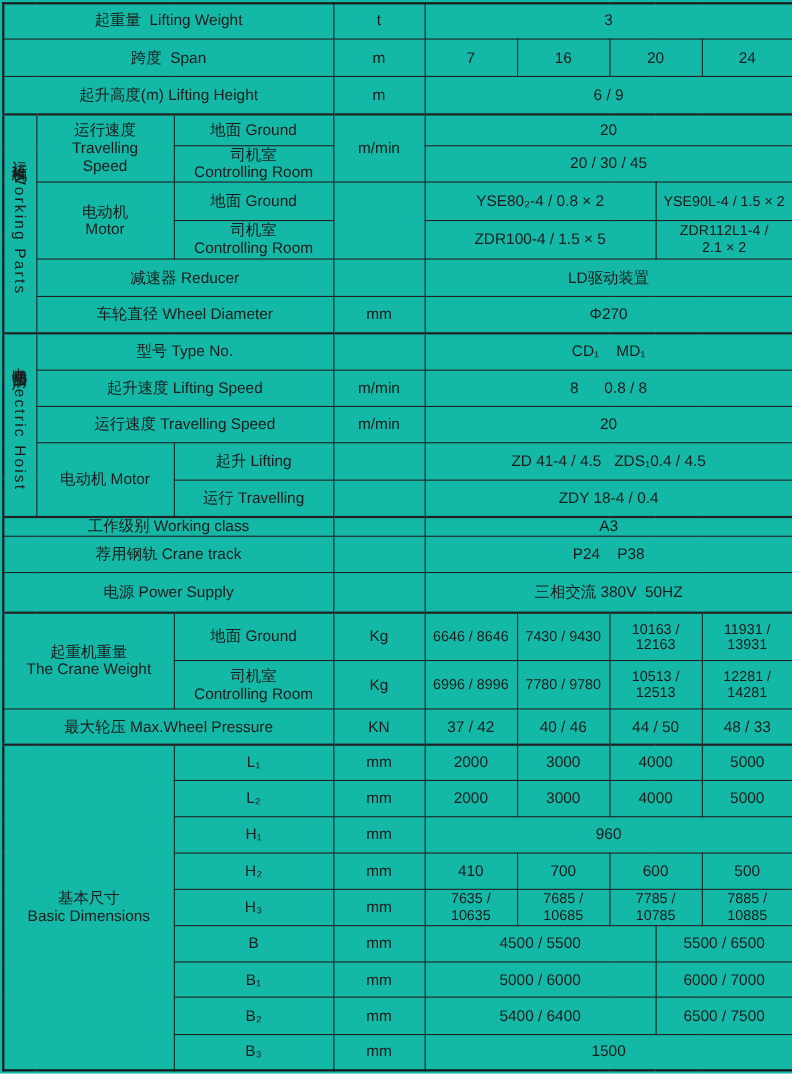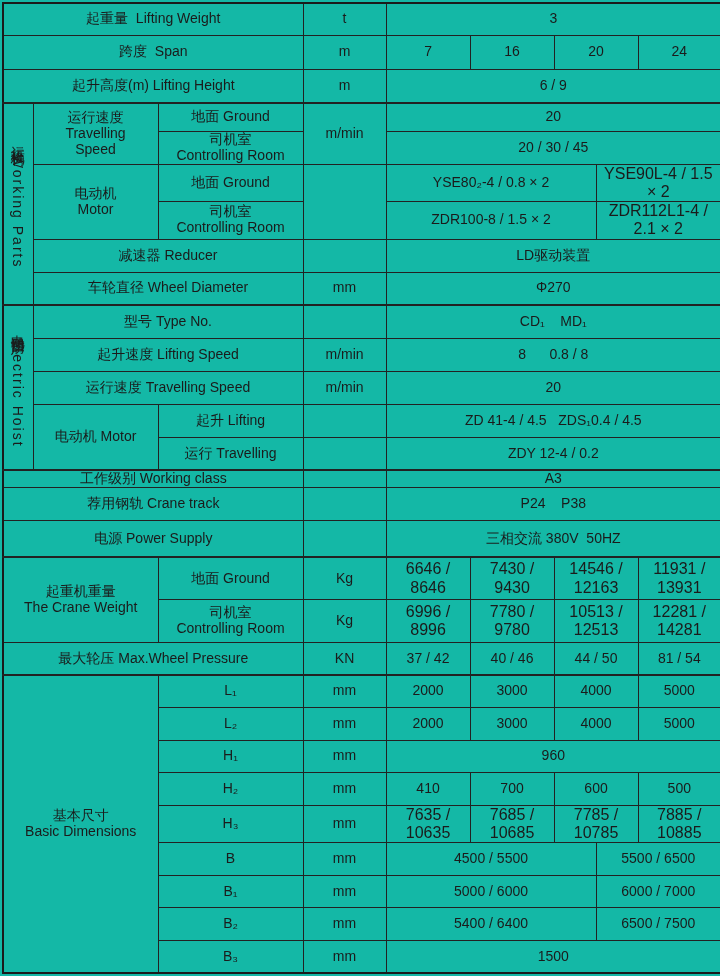--- a/index.html
+++ b/index.html
@@ -14,21 +14,21 @@
     border:2px solid #1b1b1b;
   }
   td{
     border:1px solid #222;
     text-align:center;vertical-align:middle;
     padding:0 2px;overflow:hidden;
     font-size:14px;line-height:1.14;
     white-space:pre-wrap;
   }
   tr.sec > td{border-top-width:2px;}
-  td.sm{font-size:16px;}
+  td.sm{font-size:13px;}
   td.vgroup{padding:0;}
   .vtext{
     writing-mode:vertical-rl;text-orientation:mixed;
     letter-spacing:2px;font-size:14px;line-height:1.0;
     margin:0 auto;display:inline-block;
   }
 </style>
 </head>
 <body>
 
@@ -89,21 +89,21 @@
 Motor</td>
   <td>地面 Ground</td>
   <td rowspan="2"></td>
   <td colspan="3">YSE80₂-4 / 0.8 × 2</td>
   <td colspan="2" class="sm">YSE90L-4 / 1.5 × 2</td>
 </tr>
 
 <tr style="height:35px">
   <td>司机室
 Controlling Room</td>
-  <td colspan="3">ZDR100-8 / 1.5 × 2</td>
+  <td colspan="3">ZDR100-4 / 1.5 × 5</td>
   <td colspan="2" class="sm">ZDR112L1-4 /
 2.1 × 2</td>
 </tr>
 
 <tr style="height:33px">
   <td colspan="2">减速器 Reducer</td>
   <td></td>
   <td colspan="5">LD驱动装置</td>
 </tr>
 
@@ -135,21 +135,21 @@
 <tr style="height:33px">
   <td rowspan="2">电动机 Motor</td>
   <td>起升 Lifting</td>
   <td></td>
   <td colspan="5">ZD 41-4 / 4.5   ZDS₁0.4 / 4.5</td>
 </tr>
 
 <tr style="height:33px">
   <td>运行 Travelling</td>
   <td></td>
-  <td colspan="5">ZDY 12-4 / 0.2</td>
+  <td colspan="5">ZDY 18-4 / 0.4</td>
 </tr>
 
 <tr style="height:17px" class="sec">
   <td colspan="3">工作级别 Working class</td>
   <td></td>
   <td colspan="5">A3</td>
 </tr>
 
 <tr style="height:33px">
   <td colspan="3">荐用钢轨 Crane track</td>
@@ -163,21 +163,21 @@
   <td colspan="5">三相交流 380V  50HZ</td>
 </tr>
 
 <tr style="height:43px" class="sec">
   <td colspan="2" rowspan="2">起重机重量
 The Crane Weight</td>
   <td>地面 Ground</td>
   <td>Kg</td>
   <td class="sm">6646 / 8646</td>
   <td class="sm">7430 / 9430</td>
-  <td colspan="2" class="sm">14546 /
+  <td colspan="2" class="sm">10163 /
 12163</td>
   <td class="sm">11931 /
 13931</td>
 </tr>
 
 <tr style="height:43px">
   <td>司机室
 Controlling Room</td>
   <td>Kg</td>
   <td class="sm">6996 / 8996</td>
@@ -187,21 +187,21 @@
   <td class="sm">12281 /
 14281</td>
 </tr>
 
 <tr style="height:32px">
   <td colspan="3">最大轮压 Max.Wheel Pressure</td>
   <td>KN</td>
   <td>37 / 42</td>
   <td>40 / 46</td>
   <td colspan="2">44 / 50</td>
-  <td>81 / 54</td>
+  <td>48 / 33</td>
 </tr>
 
 <tr style="height:32px" class="sec">
   <td colspan="2" rowspan="9">基本尺寸
 Basic Dimensions</td>
   <td>L₁</td>
   <td>mm</td>
   <td>2000</td>
   <td>3000</td>
   <td colspan="2">4000</td>

